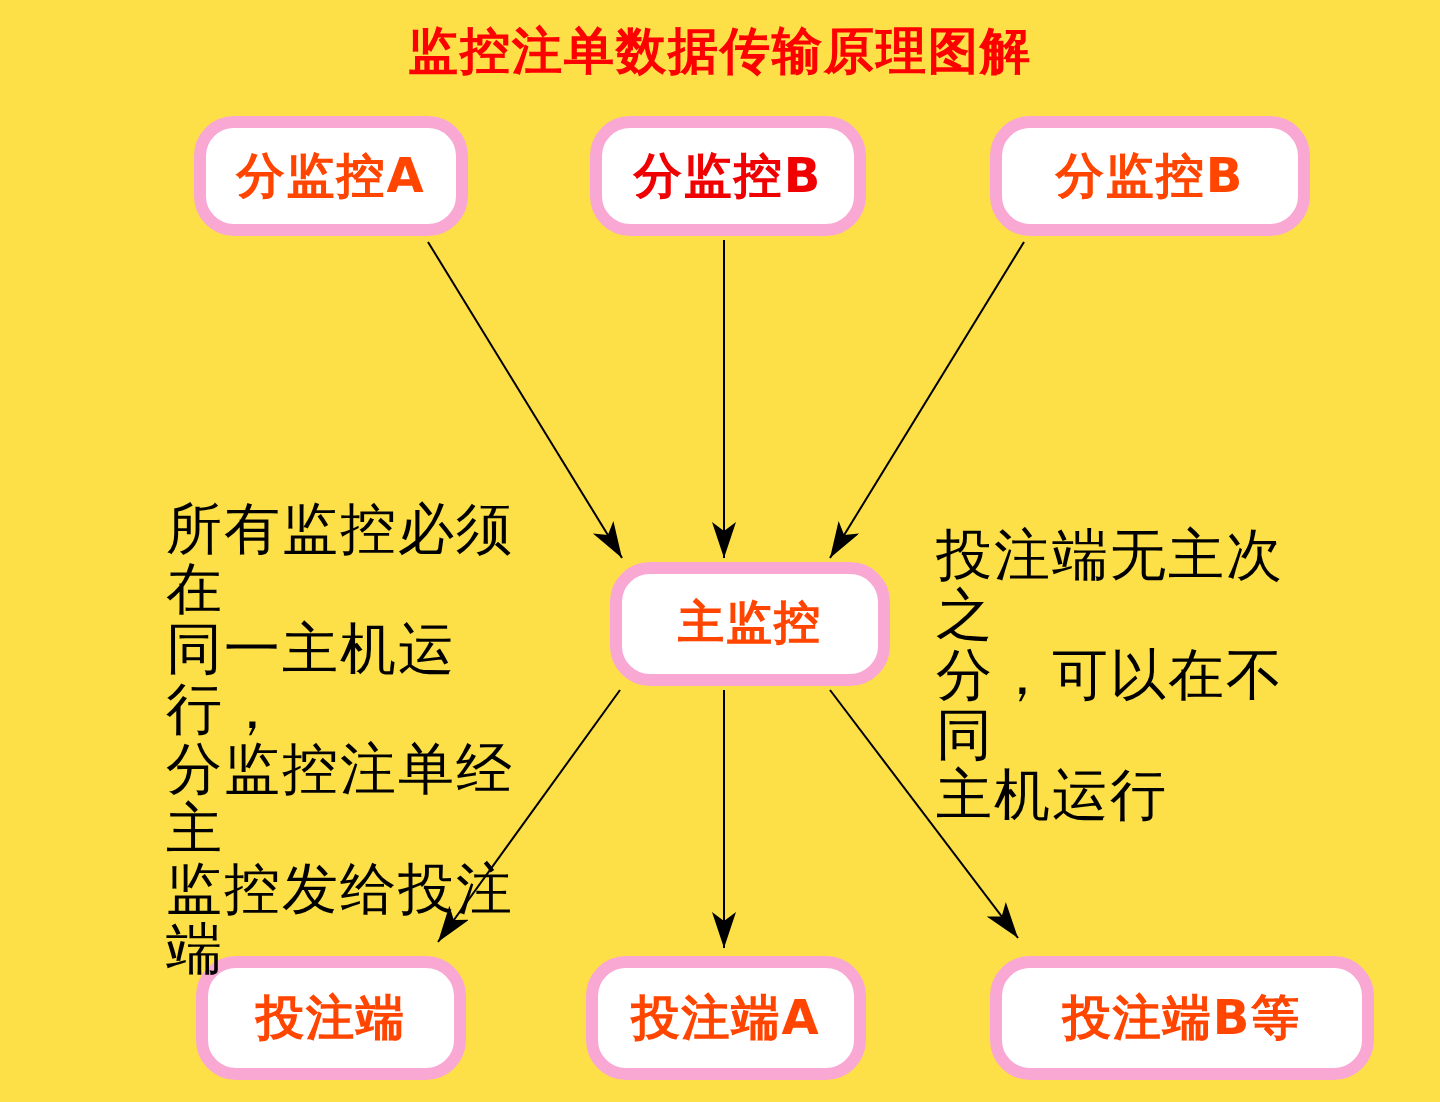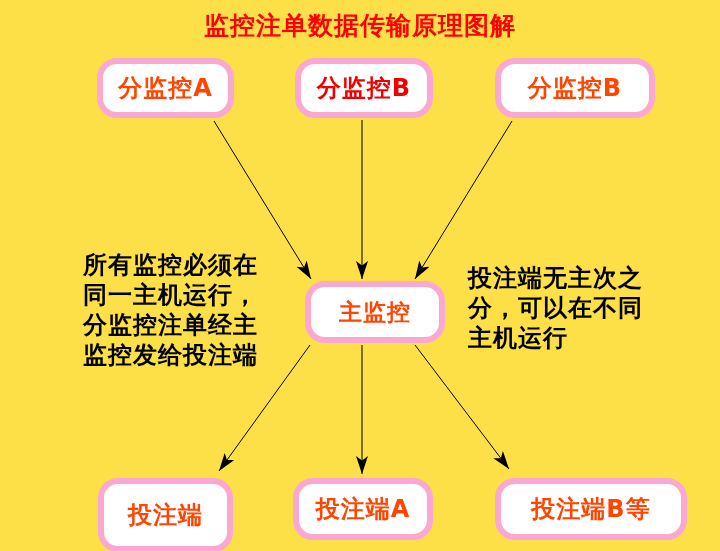--- a/index.html
+++ b/index.html
@@ -39,28 +39,28 @@
     font-size: 24px;
     font-weight: bold;
     letter-spacing: 1px;
     text-align: center;
     box-sizing: border-box;
   }
   .node-top-a    { left: 97px;  top: 58px;  width: 137px; height: 60px; }
   .node-top-b    { left: 295px; top: 58px;  width: 138px; height: 60px; }
   .node-top-c    { left: 495px; top: 58px;  width: 160px; height: 60px; }
   .node-center   { left: 293px; top: 281px; width: 140px; height: 62px; font-size: 23px; margin-left: 12px; }
-  .node-bottom-1 { left: 98px;  top: 478px; width: 135px; height: 74px; text-align: right; }
+  .node-bottom-1 { left: 98px;  top: 478px; width: 135px; height: 62px; text-align: right; }
   .node-bottom-2 { left: 293px; top: 478px; width: 140px; height: 62px; text-align: right; }
   .node-bottom-3 { left: 495px; top: 478px; width: 192px; height: 62px; }
   .node-center .line { line-height: 28px; white-space: nowrap; }
   .note {
     position: absolute;
-    font-size: 24px;
-    font-weight: bold;
+    font-size: 28px;
+    font-weight: normal;
     line-height: 30px;
     letter-spacing: 1px;
     white-space: pre-line;
   }
   .note-left  { left: 83px;  top: 250px; width: 185px; }
   .note-right { left: 468px; top: 263px; width: 190px; }
 </style>
 </head>
 <body>
 

